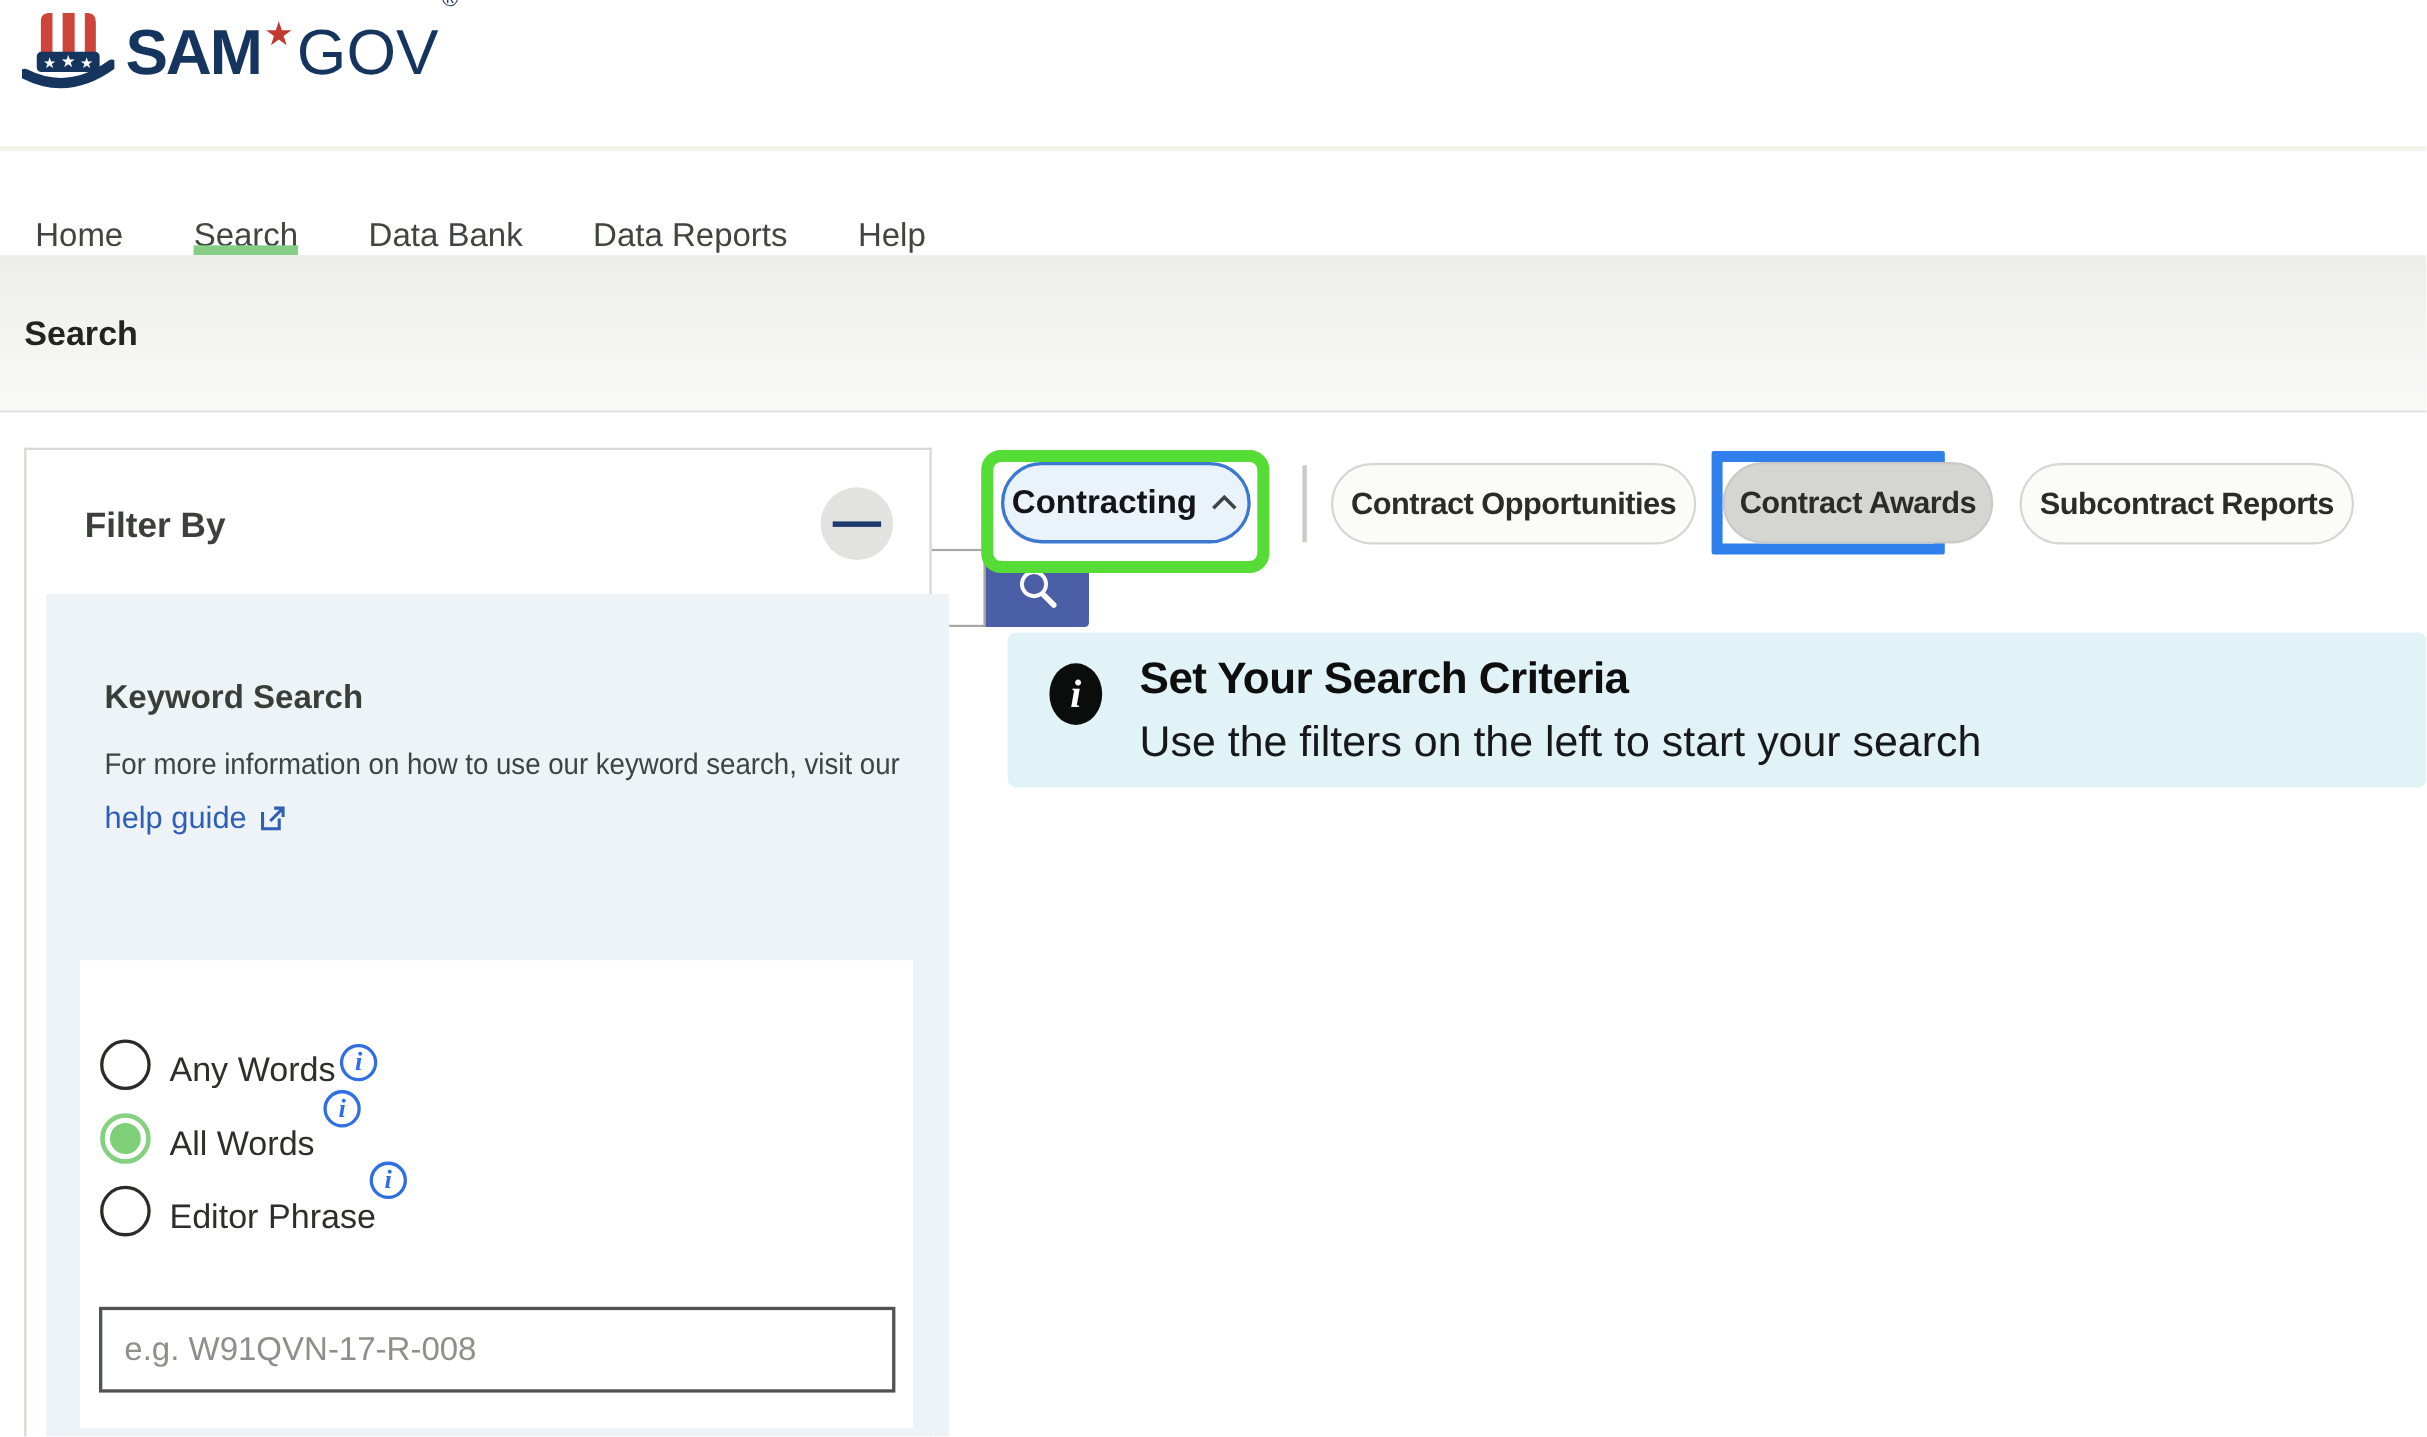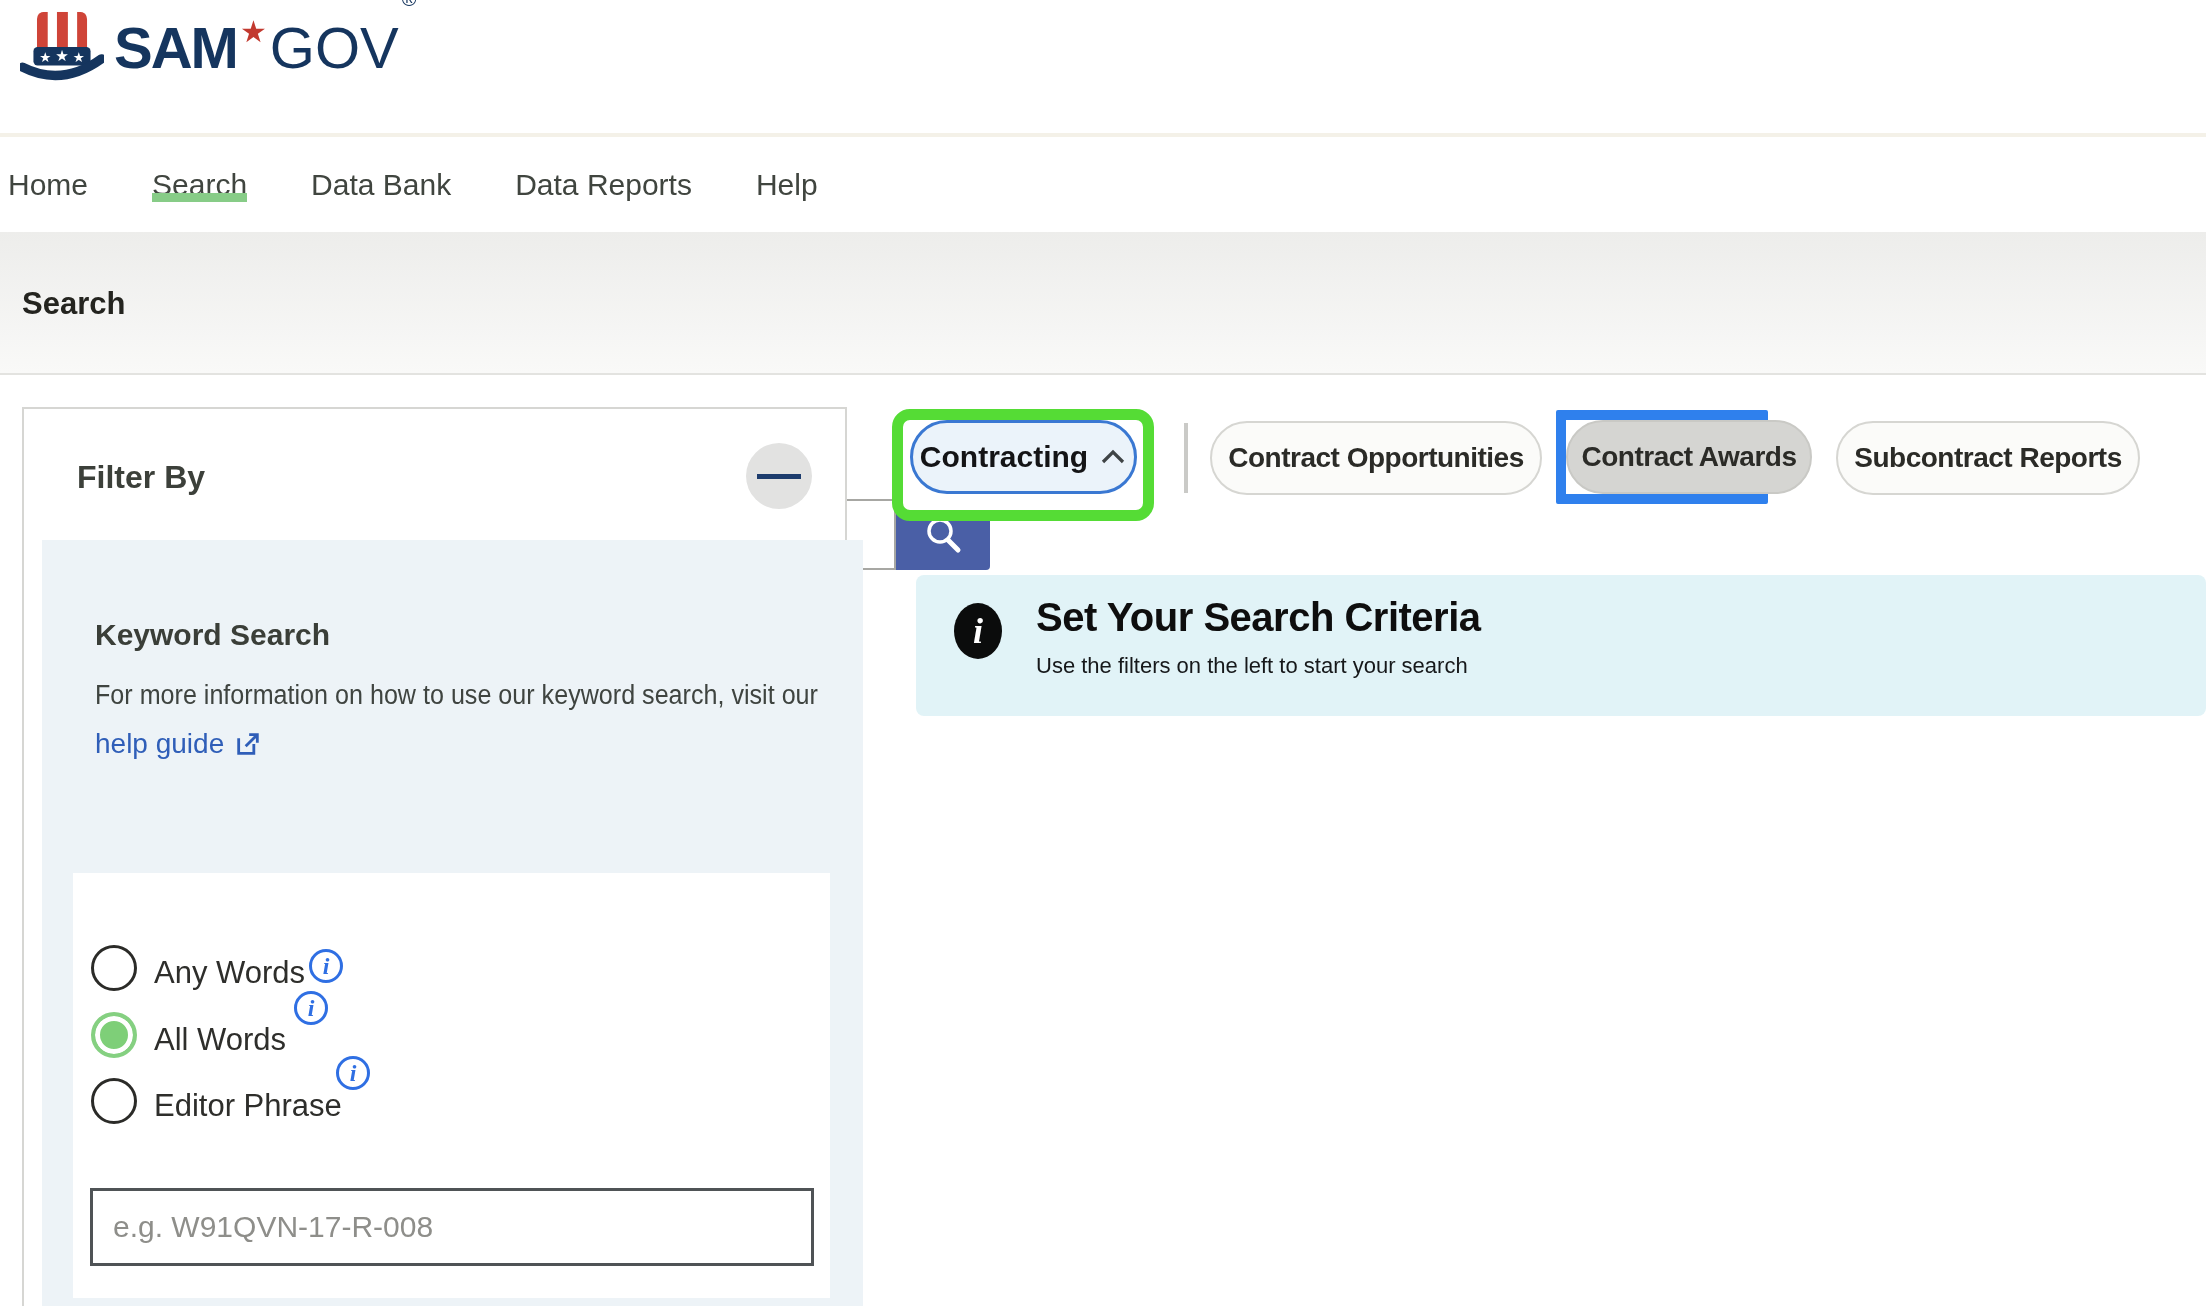--- a/index.html
+++ b/index.html
@@ -11,21 +11,21 @@
   .logo { position:absolute; left:20px; top:6px; display:flex; align-items:center; }
   .logo svg { width:84px; height:82px; }
   .logo-text { margin-left:10px; color:#15355e; font-size:58px; display:flex; align-items:flex-start; }
   .logo-sam { font-weight:800; letter-spacing:-2px; }
   .logo-star { color:#c2392f; font-size:30px; margin:0 3px; }
   .logo-gov { font-weight:400; letter-spacing:0; }
   .logo-reg { font-size:20px; vertical-align:super; position:relative; top:-26px; margin-left:3px; font-weight:400; }
 
   
   .nav { position:absolute; left:0; top:133px; width:2206px; height:99px; background:#fff;
-         border-top:4px solid #f4f1e8; display:flex; align-items:center; padding-left:8px; column-gap:64px; }
+         border-top:4px solid #f4f1e8; display:flex; align-items:flex-end; padding-left:32px; column-gap:64px; }
   .nav-item { position:relative; display:flex; align-items:center; font-size:30px; color:#40453f; cursor:pointer; }
   .nav-item.active::after { content:""; position:absolute; left:0; right:0; bottom:0; height:9px; background:#87cc87; }
 
   
   .band { position:absolute; left:0; top:232px; width:2206px; height:143px;
           background:linear-gradient(#ededeb,#f9f9f8); border-bottom:2px solid #e3e3e0; }
   .band-label { position:absolute; left:22px; top:0; height:143px; display:flex; align-items:center;
                 font-size:31px; font-weight:700; color:#24241f; }
   .band-controls { position:absolute; left:248px; top:267px; height:71px; display:flex; }
   .mode-select { width:247px; height:71px; background:#fff; border:2px solid #a7a7a3; display:flex;
@@ -87,21 +87,21 @@
   .pill-awards { width:246px; height:74px; background:#d5d5d2; border:2px solid #c9c9c5;
                  font-size:28px; letter-spacing:-0.5px; color:#2b2b27; }
 
   
   .banner { position:absolute; left:916px; top:575px; width:1290px; height:141px; background:#e1f3f7; border-radius:8px; }
   .banner-icon { position:absolute; left:38px; top:28px; width:48px; height:56px; border-radius:50%;
                  background:#0b0c0c; color:#fff; font-family:"Liberation Serif","DejaVu Serif",serif;
                  font-style:italic; font-weight:700; font-size:36px;
                  display:flex; align-items:center; justify-content:center; }
   .banner-title { position:absolute; left:120px; top:20px; font-size:40px; font-weight:700; color:#0e0e0e; letter-spacing:-0.5px; }
-  .banner-sub { position:absolute; left:120px; top:78px; font-size:22px; color:#16181a; }
+  .banner-sub { position:absolute; left:120px; top:78px; font-size:39px; color:#16181a; }
 </style>
 </head>
 <body>
 
 <div class="header">
   <div class="logo">
     <svg viewBox="0 0 100 92">
       <defs>
           <clipPath id="crown">
             <path d="M20 52 L20 14 Q20 4 30 4 L70 4 Q80 4 80 14 L80 52 Z"></path>

